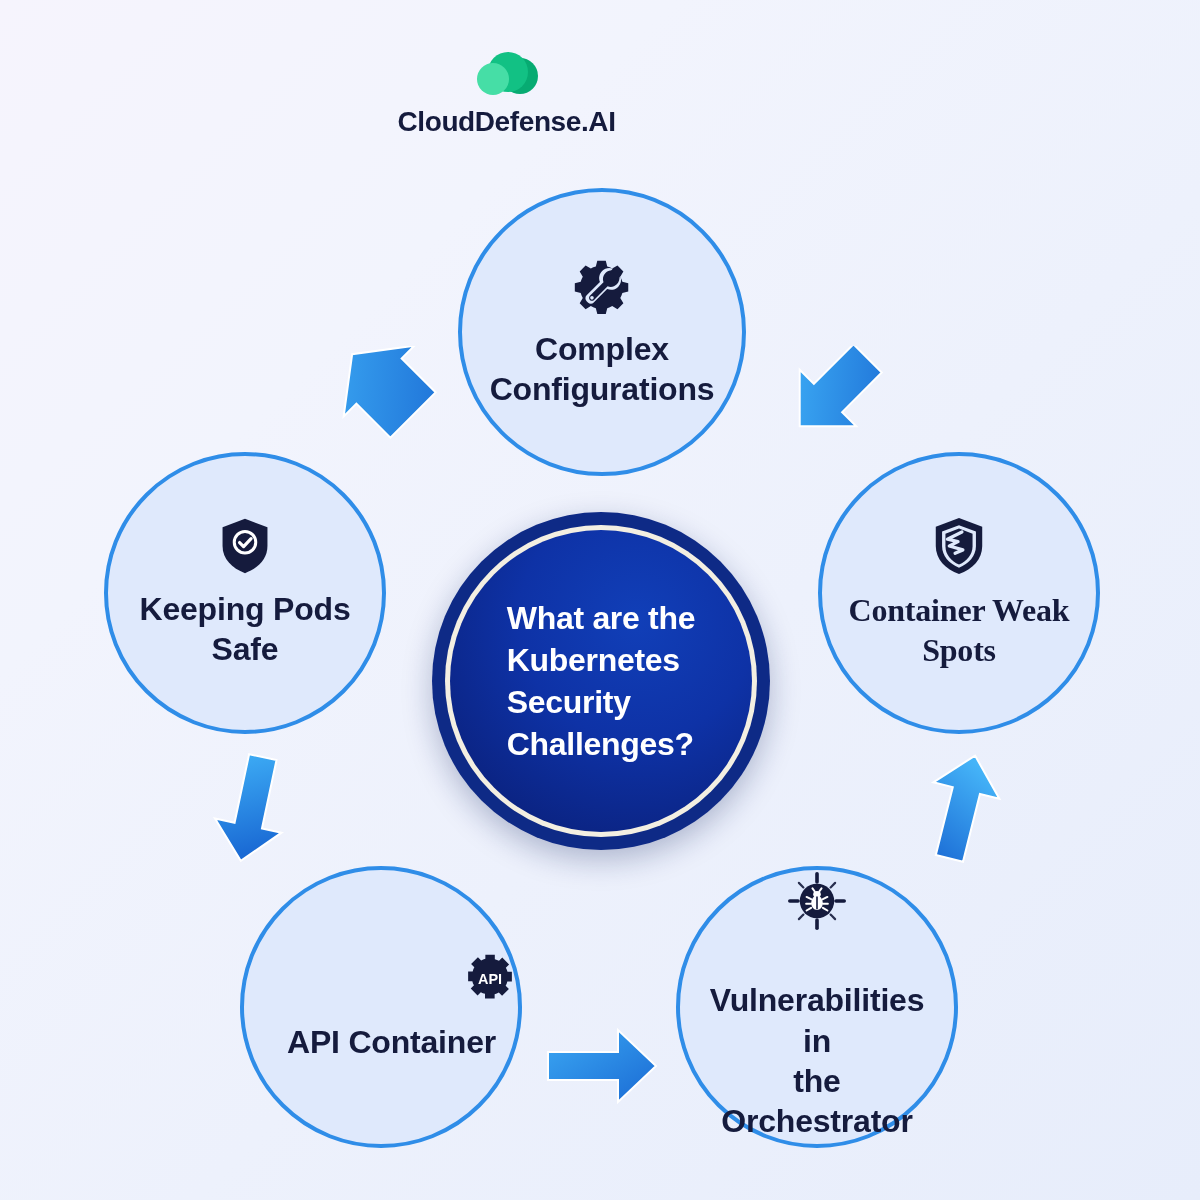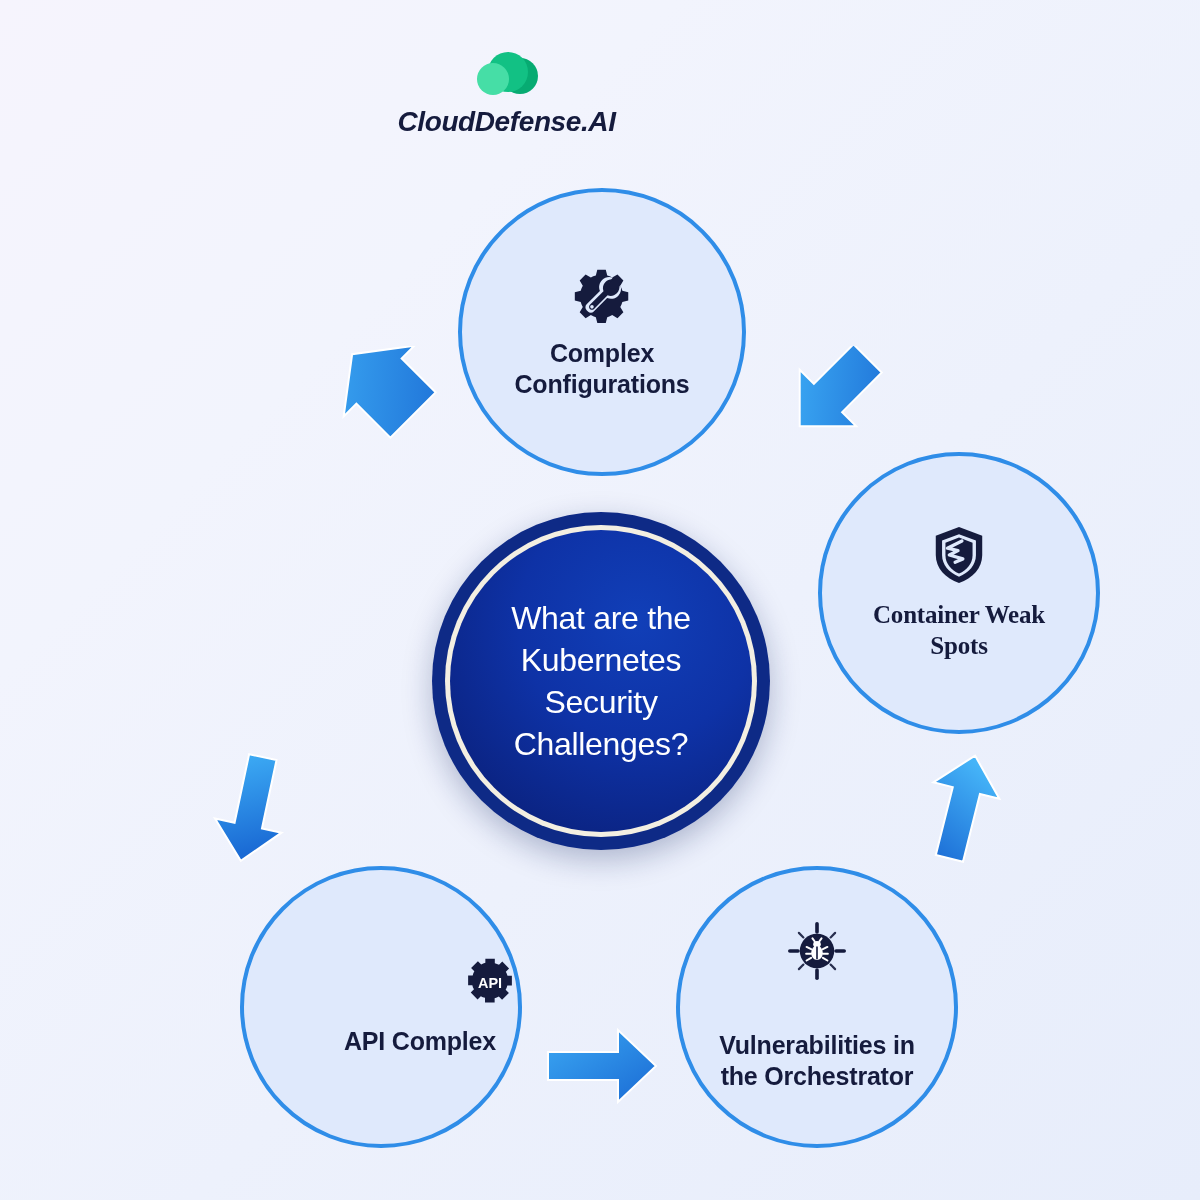--- a/index.html
+++ b/index.html
@@ -19,21 +19,20 @@
     height: 1200px;
   }
 
   
   .brand {
     position: absolute;
     left: 0;
     top: 52px;
     width: 1013px;
     text-align: center;
-    font-style: italic;
   }
   .brand-mark {
     position: relative;
     width: 66px;
     height: 46px;
     margin: 0 auto 8px;
   }
   .brand-mark .blob {
     position: absolute;
     border-radius: 50%;
@@ -77,21 +76,21 @@
     flex-direction: column;
     align-items: center;
     justify-content: center;
     text-align: center;
   }
   .node-icon {
     margin-bottom: 14px;
     line-height: 0;
   }
   .node-label {
-    font-size: 25px;
+    font-size: 32px;
     font-weight: 700;
     line-height: 1.26;
     color: #151b3d;
     letter-spacing: -0.2px;
     padding: 0 22px;
   }
 
   #node-complex      { left: 458px; top: 188px;  width: 288px; height: 288px; }
   #node-container    { left: 818px; top: 452px;  width: 282px; height: 282px; }
   #node-vulns        { left: 676px; top: 866px;  width: 282px; height: 282px; gap: 36px; }
@@ -126,23 +125,22 @@
     bottom: 5px;
     border-radius: 50%;
     background: radial-gradient(circle at 62% 30%, #113fb8 0%, #0e32a6 42%, #0b2484 78%, #0a1f70 100%);
     display: flex;
     align-items: center;
     justify-content: center;
   }
   #hub-title {
     color: #ffffff;
     font-size: 32px;
-    font-weight: 400;
+    font-weight: 700;
     line-height: 1.32;
-    text-align: center;
     letter-spacing: -0.3px;
     padding: 0 26px;
     white-space: pre-line;
   }
 
   
   .arrow {
     position: absolute;
     line-height: 0;
   }
@@ -240,23 +238,34 @@
 the Orchestrator</div>
   </div>
 
   <div class="node" id="node-api">
     <div class="node-icon">
       <svg width="56" height="56" viewBox="0 0 64 64" aria-hidden="true">
         <path d="M26.5 3h11v5.2c1.7.4 3.3 1 4.8 1.9l3.7-3.7 7.8 7.8-3.7 3.7c.9 1.5 1.5 3.1 1.9 4.8H57v11h-5.2c-.4 1.7-1 3.3-1.9 4.8l3.7 3.7-7.8 7.8-3.7-3.7c-1.5.9-3.1 1.5-4.8 1.9V53h-11v-5.2c-1.7-.4-3.3-1-4.8-1.9l-3.7 3.7-7.8-7.8 3.7-3.7c-.9-1.5-1.5-3.1-1.9-4.8H7v-11h5.2c.4-1.7 1-3.3 1.9-4.8l-3.7-3.7 7.8-7.8 3.7 3.7c1.5-.9 3.1-1.5 4.8-1.9V3z" fill="#151b3d"></path>
         <text x="32" y="36.6" text-anchor="middle" font-family="'Liberation Sans', sans-serif" font-size="16.5" font-weight="700" fill="#ffffff">API</text>
       </svg>
     </div>
-    <div class="node-label" style="white-space: pre-line;">API Complex</div>
-  </div>
-
+    <div class="node-label" style="white-space: pre-line;">API Container</div>
+  </div>
+
+  <div class="node" id="node-pods">
+    <div class="node-icon">
+      <svg width="54" height="58" viewBox="0 0 56 62" aria-hidden="true">
+        <path d="M28 2L4 11v20c0 13.8 10 23.8 24 29 14-5.2 24-15.2 24-29V11L28 2z" fill="#151b3d"></path>
+        <circle cx="28" cy="27" r="11.5" fill="none" stroke="#ffffff" stroke-width="3.2"></circle>
+        <path d="M22.2 27.3l4.3 4.4 8-8.6" fill="none" stroke="#ffffff" stroke-width="3.4" stroke-linecap="round" stroke-linejoin="round"></path>
+      </svg>
+    </div>
+    <div class="node-label" style="white-space: pre-line;">Keeping Pods
+Safe</div>
+  </div>
 
   <div class="arrow" id="arrow-pods-to-complex">
     <svg width="128" height="104" viewBox="0 0 128 104" aria-hidden="true">
       <defs>
         <linearGradient id="gradA" x1="1" y1="0" x2="0" y2="1">
           <stop offset="0" stop-color="#3aa6f2"></stop>
           <stop offset="1" stop-color="#1f73d8"></stop>
         </linearGradient>
       </defs>
       <g transform="rotate(225 64 52)">

